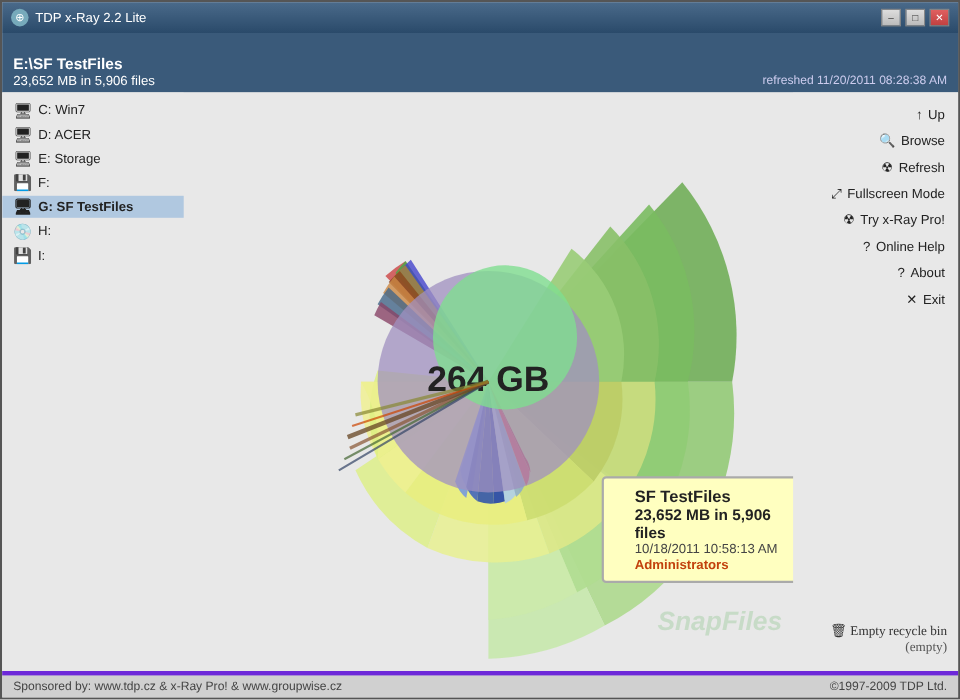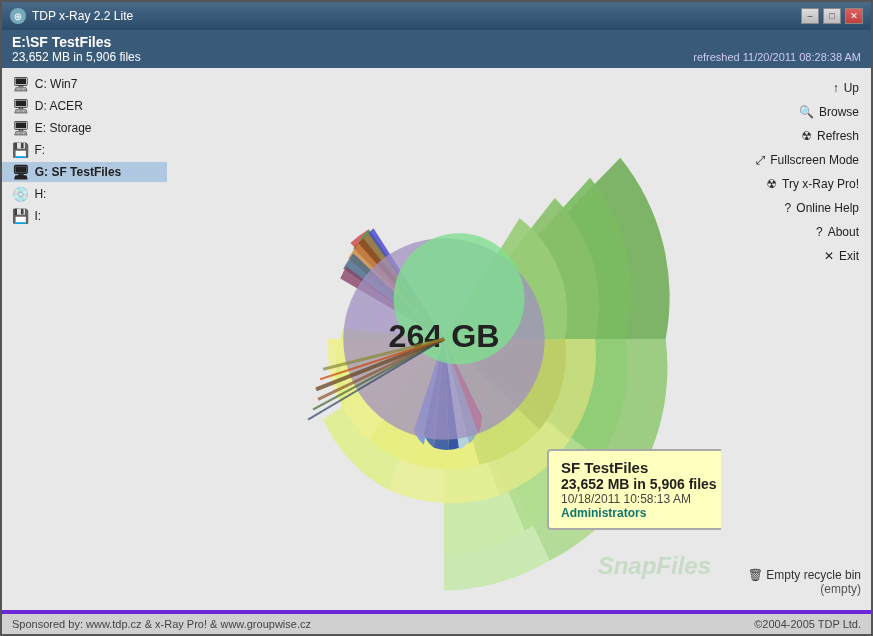--- a/index.html
+++ b/index.html
@@ -68,20 +68,21 @@
     .tb-btn.close { background: linear-gradient(to bottom, #e06060, #c04040); color: white; }
     .header-bar {
       background: #3a5a7a;
       color: white;
       padding: 4px 10px;
       flex-shrink: 0;
     }
     .header-bar .path {
       font-size: 14px;
       font-weight: bold;
+      margin-top: 16px;
     }
     .header-bar .info-row {
       display: flex;
       justify-content: space-between;
       align-items: center;
     }
     .header-bar .size-info {
       font-size: 12px;
     }
     .header-bar .refresh-time {
@@ -153,37 +154,37 @@
       pointer-events: none;
     }
     .tooltip-box {
       position: absolute;
       bottom: 60px;
       left: 50%;
       transform: translateX(-40px);
       background: #ffffc0;
       border: 2px solid #aaa;
       border-radius: 4px;
-      padding: 8px 12px;
+      padding: 8px 28px;
       font-size: 12px;
       z-index: 10;
       min-width: 200px;
     }
     .tooltip-box .tt-title {
       font-size: 15px;
       font-weight: bold;
       color: #222;
     }
     .tooltip-box .tt-size {
       font-size: 14px;
       font-weight: bold;
       color: #222;
     }
     .tooltip-box .tt-date { color: #444; }
-    .tooltip-box .tt-user { font-weight: bold; color: #0f766e; }
+    .tooltip-box .tt-user { font-weight: bold; color: #c2410c; }
     .footer-bar {
       height: 24px;
       background: #d0d0d0;
       border-top: 4px solid #6d28d9;
       display: flex;
       align-items: center;
       justify-content: space-between;
       padding: 0 10px;
       font-size: 11px;
       color: #444;
@@ -357,27 +358,27 @@
         <span>?</span>
         <span>About</span>
       </div>
       <div class="action-btn">
         <span>✕</span>
         <span>Exit</span>
       </div>
 
       <div style="flex:1;"></div>
 
-      <div style="text-align:right; font-size:12px; color:#333; padding: 6px 4px 4px 0;">
+      <div style="text-align:right; font-size:12px; color:#333; padding: 6px 4px 4px 0; font-family: Liberation Serif, serif;">
         <div>
           <span>🗑</span>
           <span>Empty recycle bin</span>
         </div>
         <div style="color:#555;">(empty)</div>
       </div>
     </div>
   </div>
 
   <div class="footer-bar">
     <span>Sponsored by: www.tdp.cz &amp; x-Ray Pro! &amp; www.groupwise.cz</span>
-    <span>©2004-2005 TDP Ltd.</span>
+    <span>©1997-2009 TDP Ltd.</span>
   </div>
 </div>
 
 </body></html>

